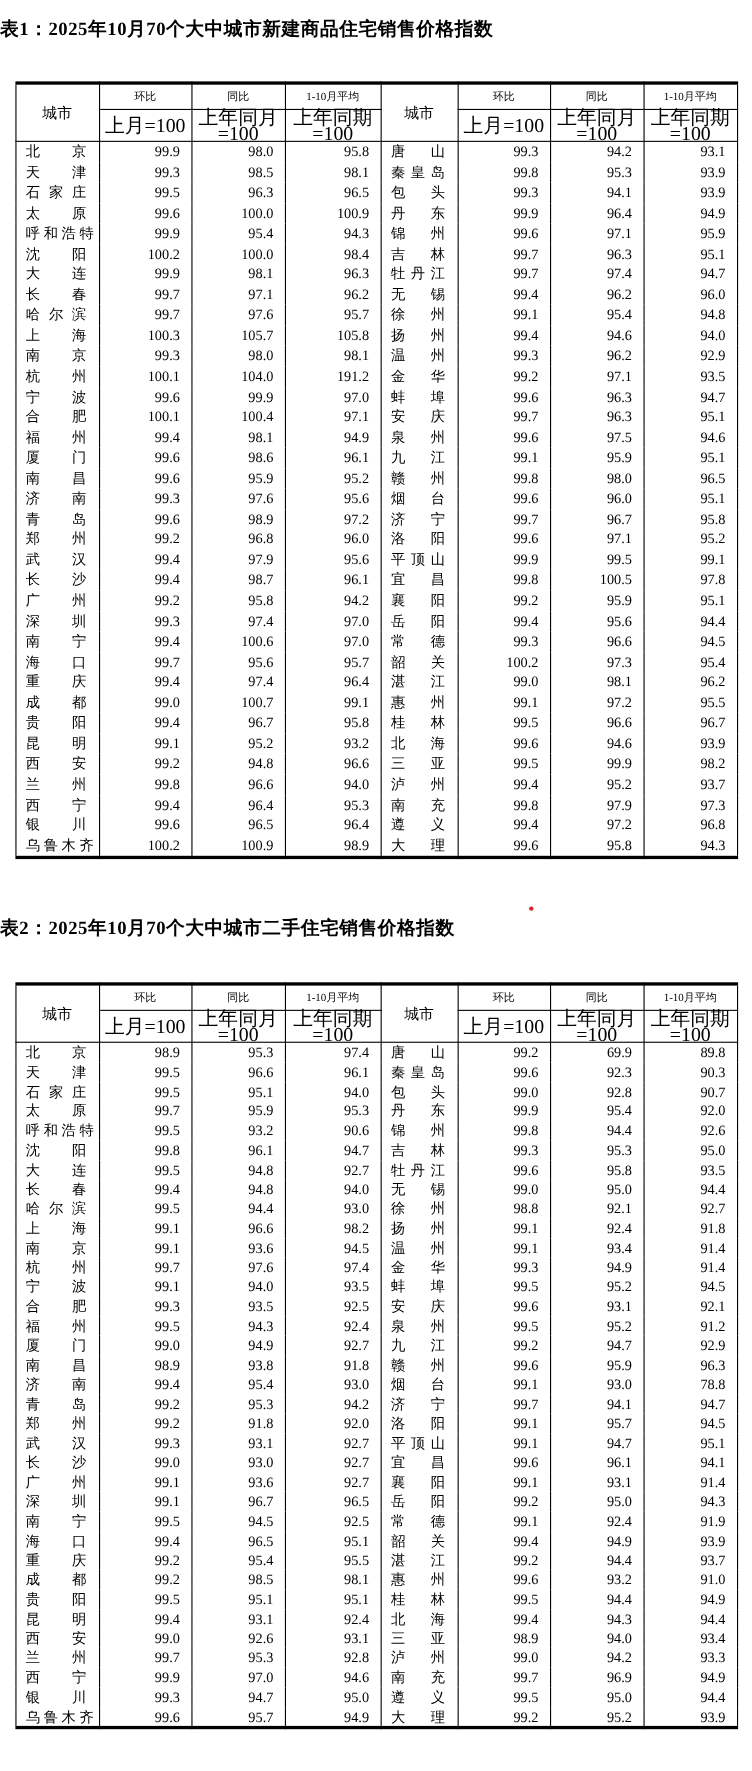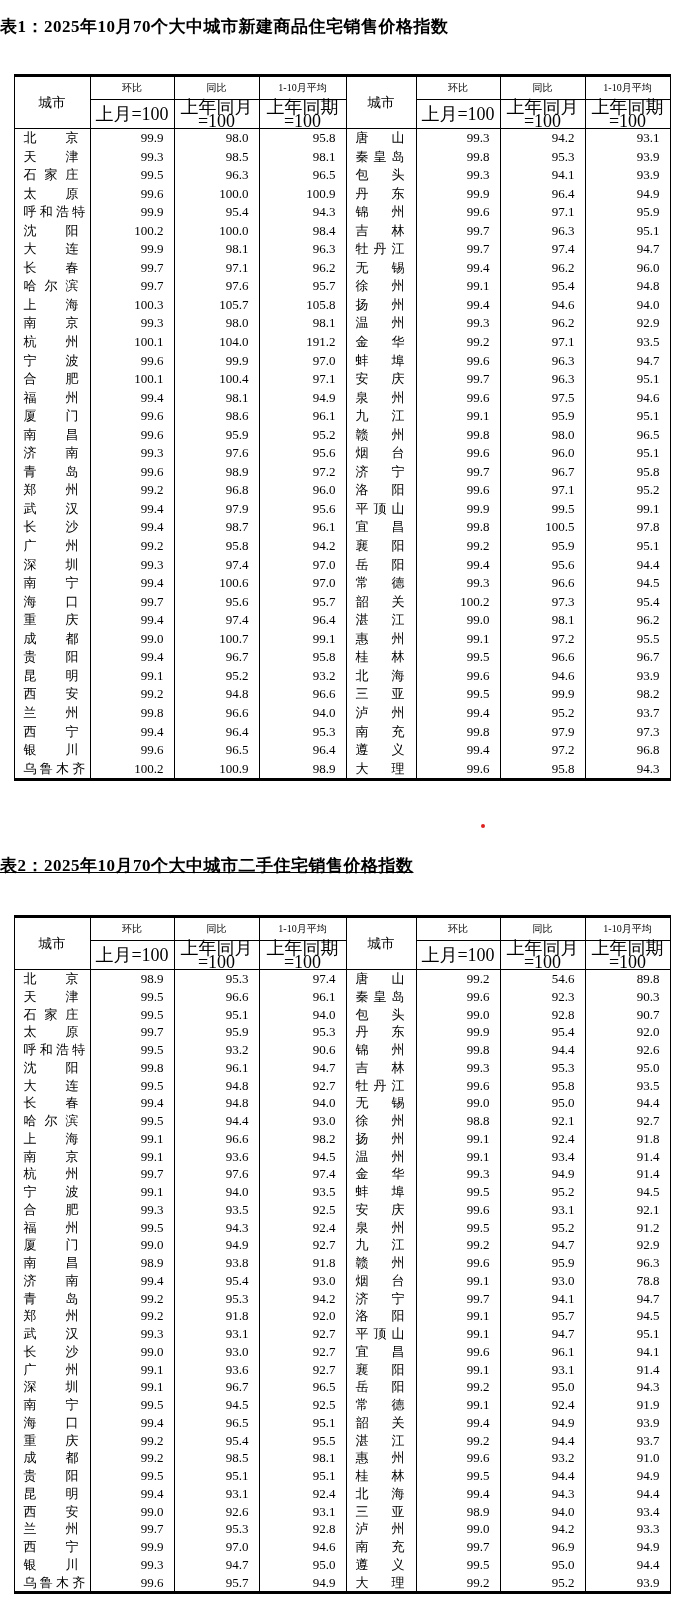--- a/index.html
+++ b/index.html
@@ -16,21 +16,21 @@
   }
   .page-title {
     margin: 0;
     padding-top: 14px;
     text-align: left;
     font-size: 17px;
     font-weight: bold;
     line-height: 26px;
     letter-spacing: 0.5px;
   }
-  .title2 { padding-top: 72px; text-decoration: underline; }
+  .title2 { padding-top: 50px; }
   table {
     border-collapse: collapse;
     table-layout: fixed;
     margin: 34px auto 0 auto;
     width: 656px;
     border-top: 3px solid #000;
     border-bottom: 3px solid #000;
   }
   .t2-table { margin-top: 36px; }
   col.c-city1 { width: 76px; }
@@ -517,21 +517,21 @@
     </tr>
   </thead>
   <tbody>
       <tr>
         <td class="city">北 京</td>
         <td class="num">98.9</td>
         <td class="num">95.3</td>
         <td class="num">97.4</td>
         <td class="city">唐 山</td>
         <td class="num">99.2</td>
-        <td class="num">54.6</td>
+        <td class="num">69.9</td>
         <td class="num">89.8</td>
       </tr>
       <tr>
         <td class="city">天 津</td>
         <td class="num">99.5</td>
         <td class="num">96.6</td>
         <td class="num">96.1</td>
         <td class="city">秦 皇 岛</td>
         <td class="num">99.6</td>
         <td class="num">92.3</td>

